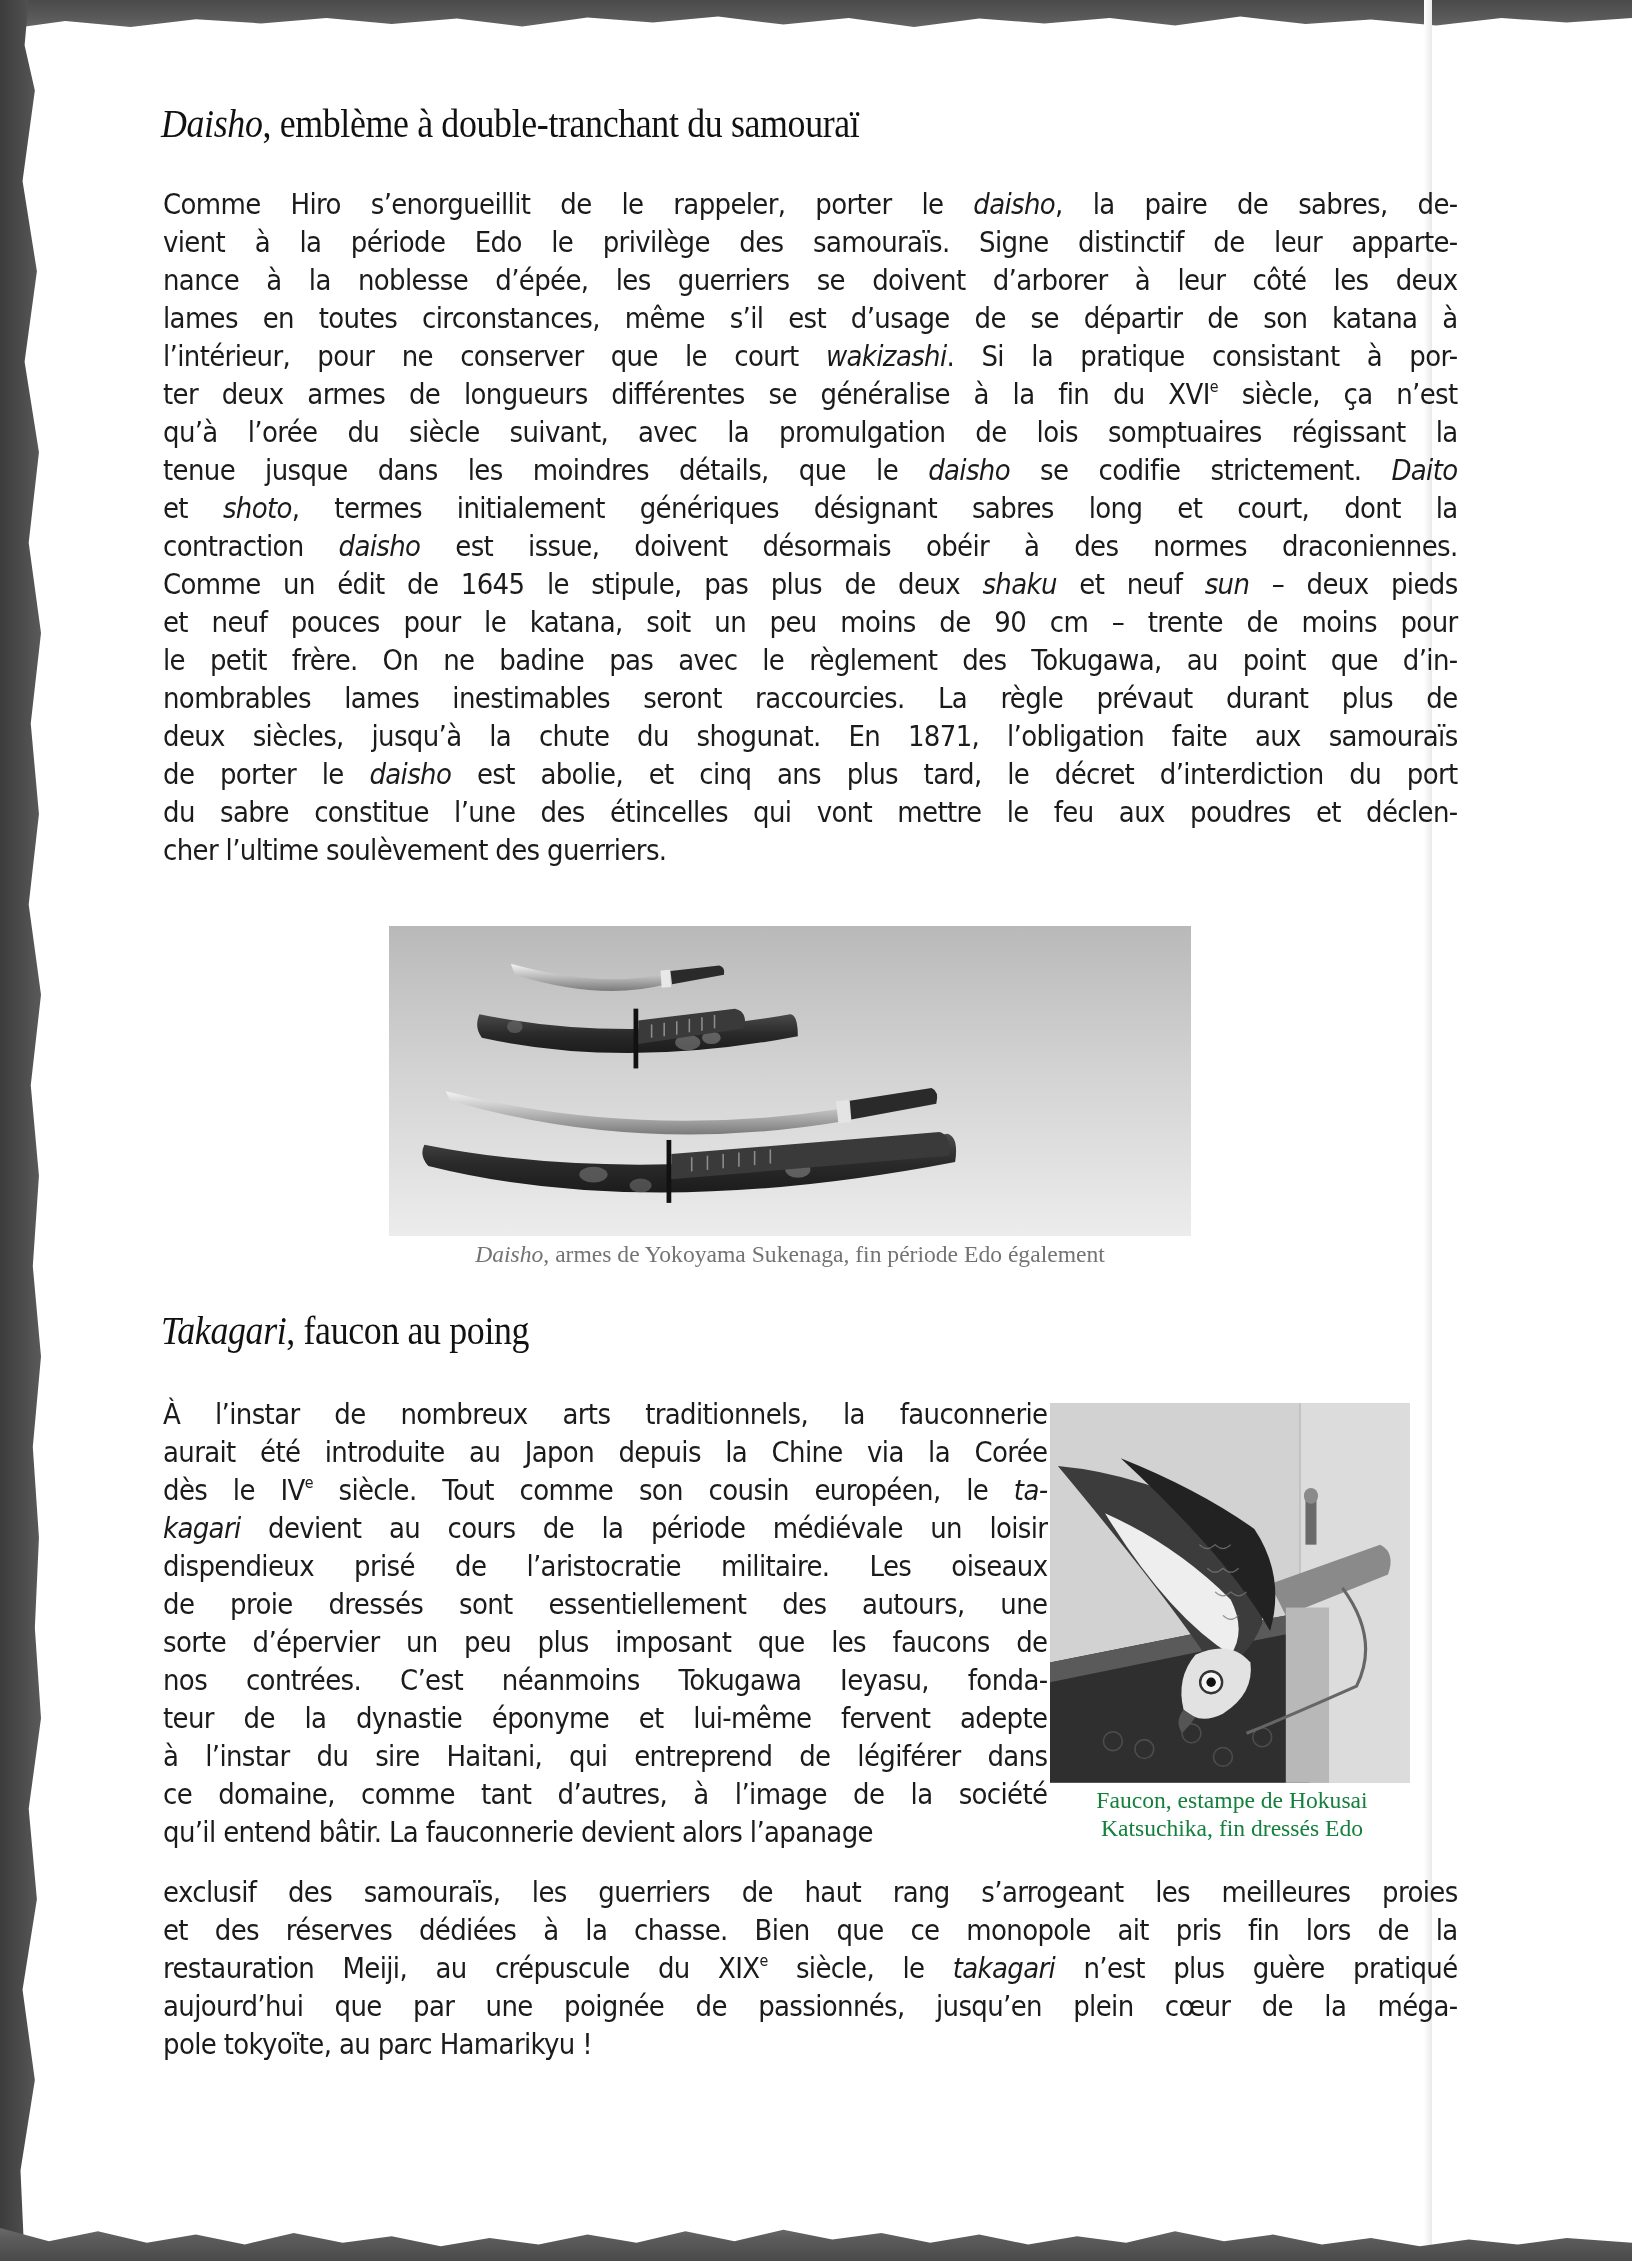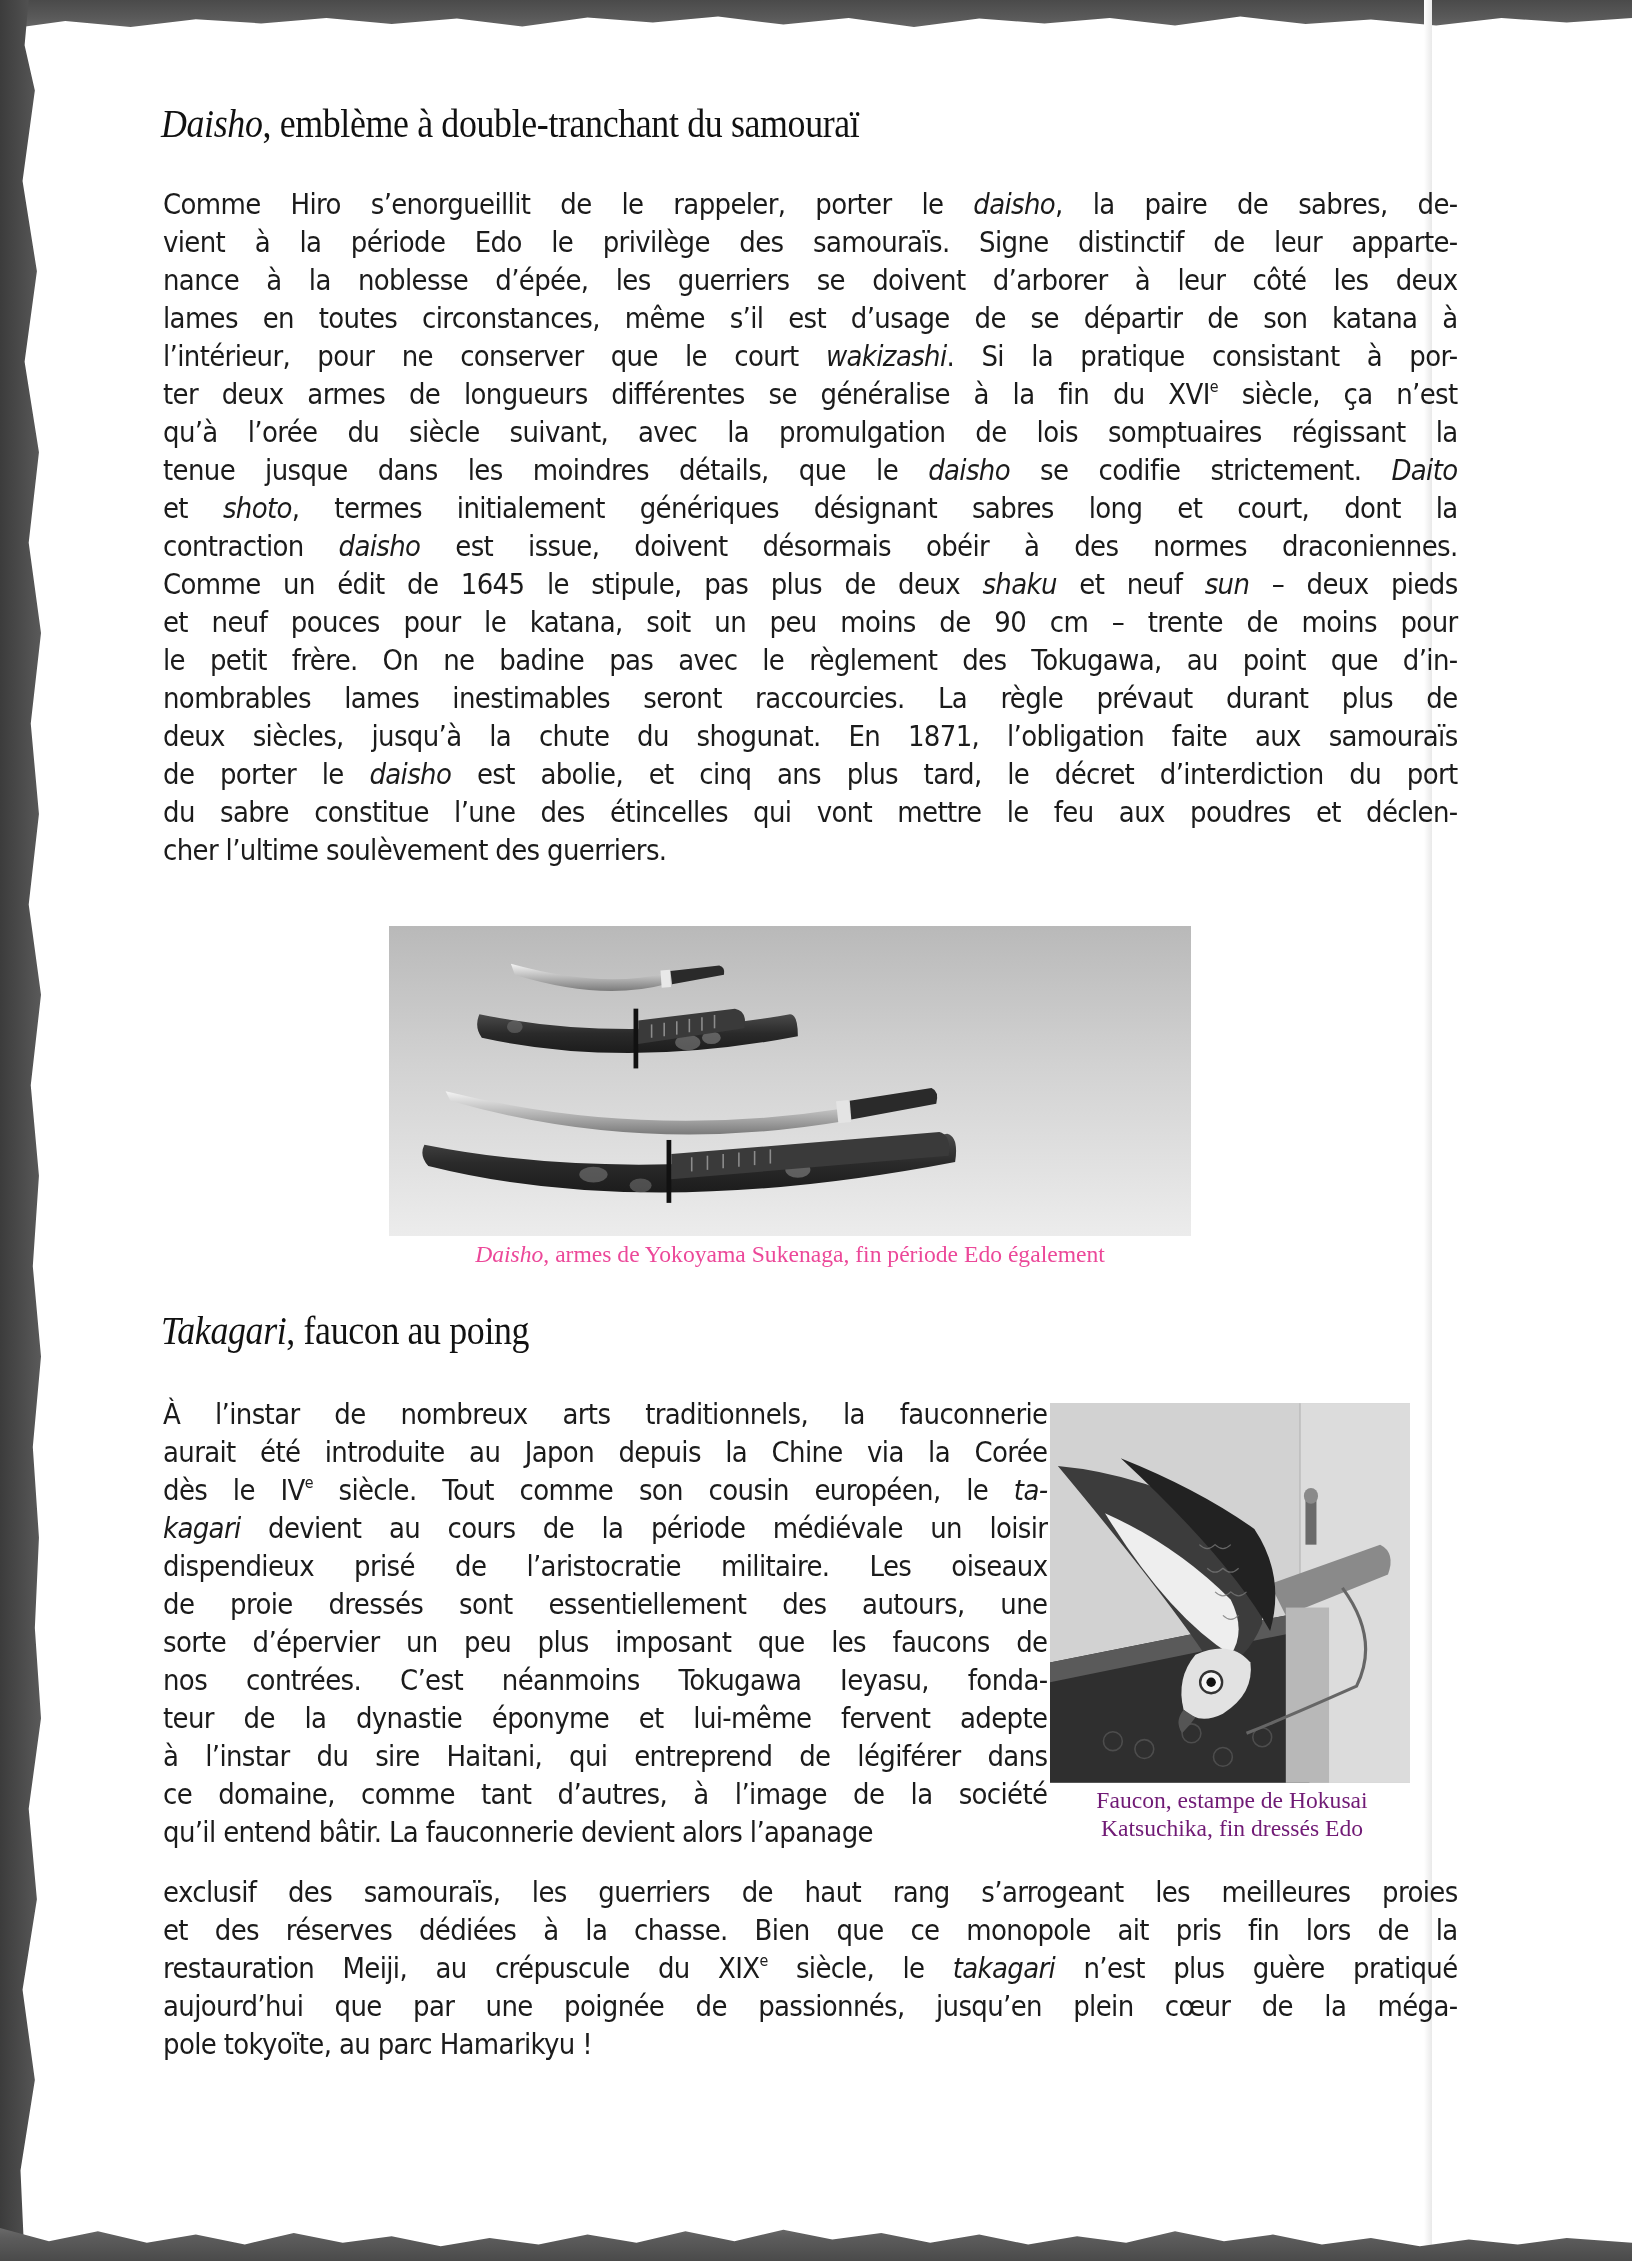--- a/index.html
+++ b/index.html
@@ -61,33 +61,33 @@
 
   
   .fig-swords {
     position: absolute; left: 389px; top: 926px; width: 802px; height: 310px;
     background: linear-gradient(180deg, #b9b9b9 0%, #d2d2d2 45%, #ececec 100%);
     overflow: hidden;
   }
   .caption1 {
     position: absolute; left: 389px; width: 802px; top: 1241px;
     text-align: center;
-    font-family: "Liberation Serif", serif; font-size: 23.6px; color: #ec4899;
+    font-family: "Liberation Serif", serif; font-size: 23.6px; color: #737373;
   }
   .caption1 i { font-style: italic; }
 
   
   .fig-falcon {
     position: absolute; left: 1050px; top: 1403px; width: 360px; height: 380px;
     background: linear-gradient(180deg, #d4d4d4 0%, #cfcfcf 60%, #c8c8c8 100%);
     overflow: hidden;
   }
   .caption2 {
     position: absolute; left: 1047px; top: 1786px; width: 370px;
-    font-family: "Liberation Serif", serif; font-size: 23.6px; line-height: 28px; color: #701a75;
+    font-family: "Liberation Serif", serif; font-size: 23.6px; line-height: 28px; color: #15803d;
     text-align: center;
   }
   .caption2 span { display: block; }
 </style>
 </head>
 <body>
 
 <div class="page">
   <div class="border-top"></div>
   <div class="border-left"></div>

